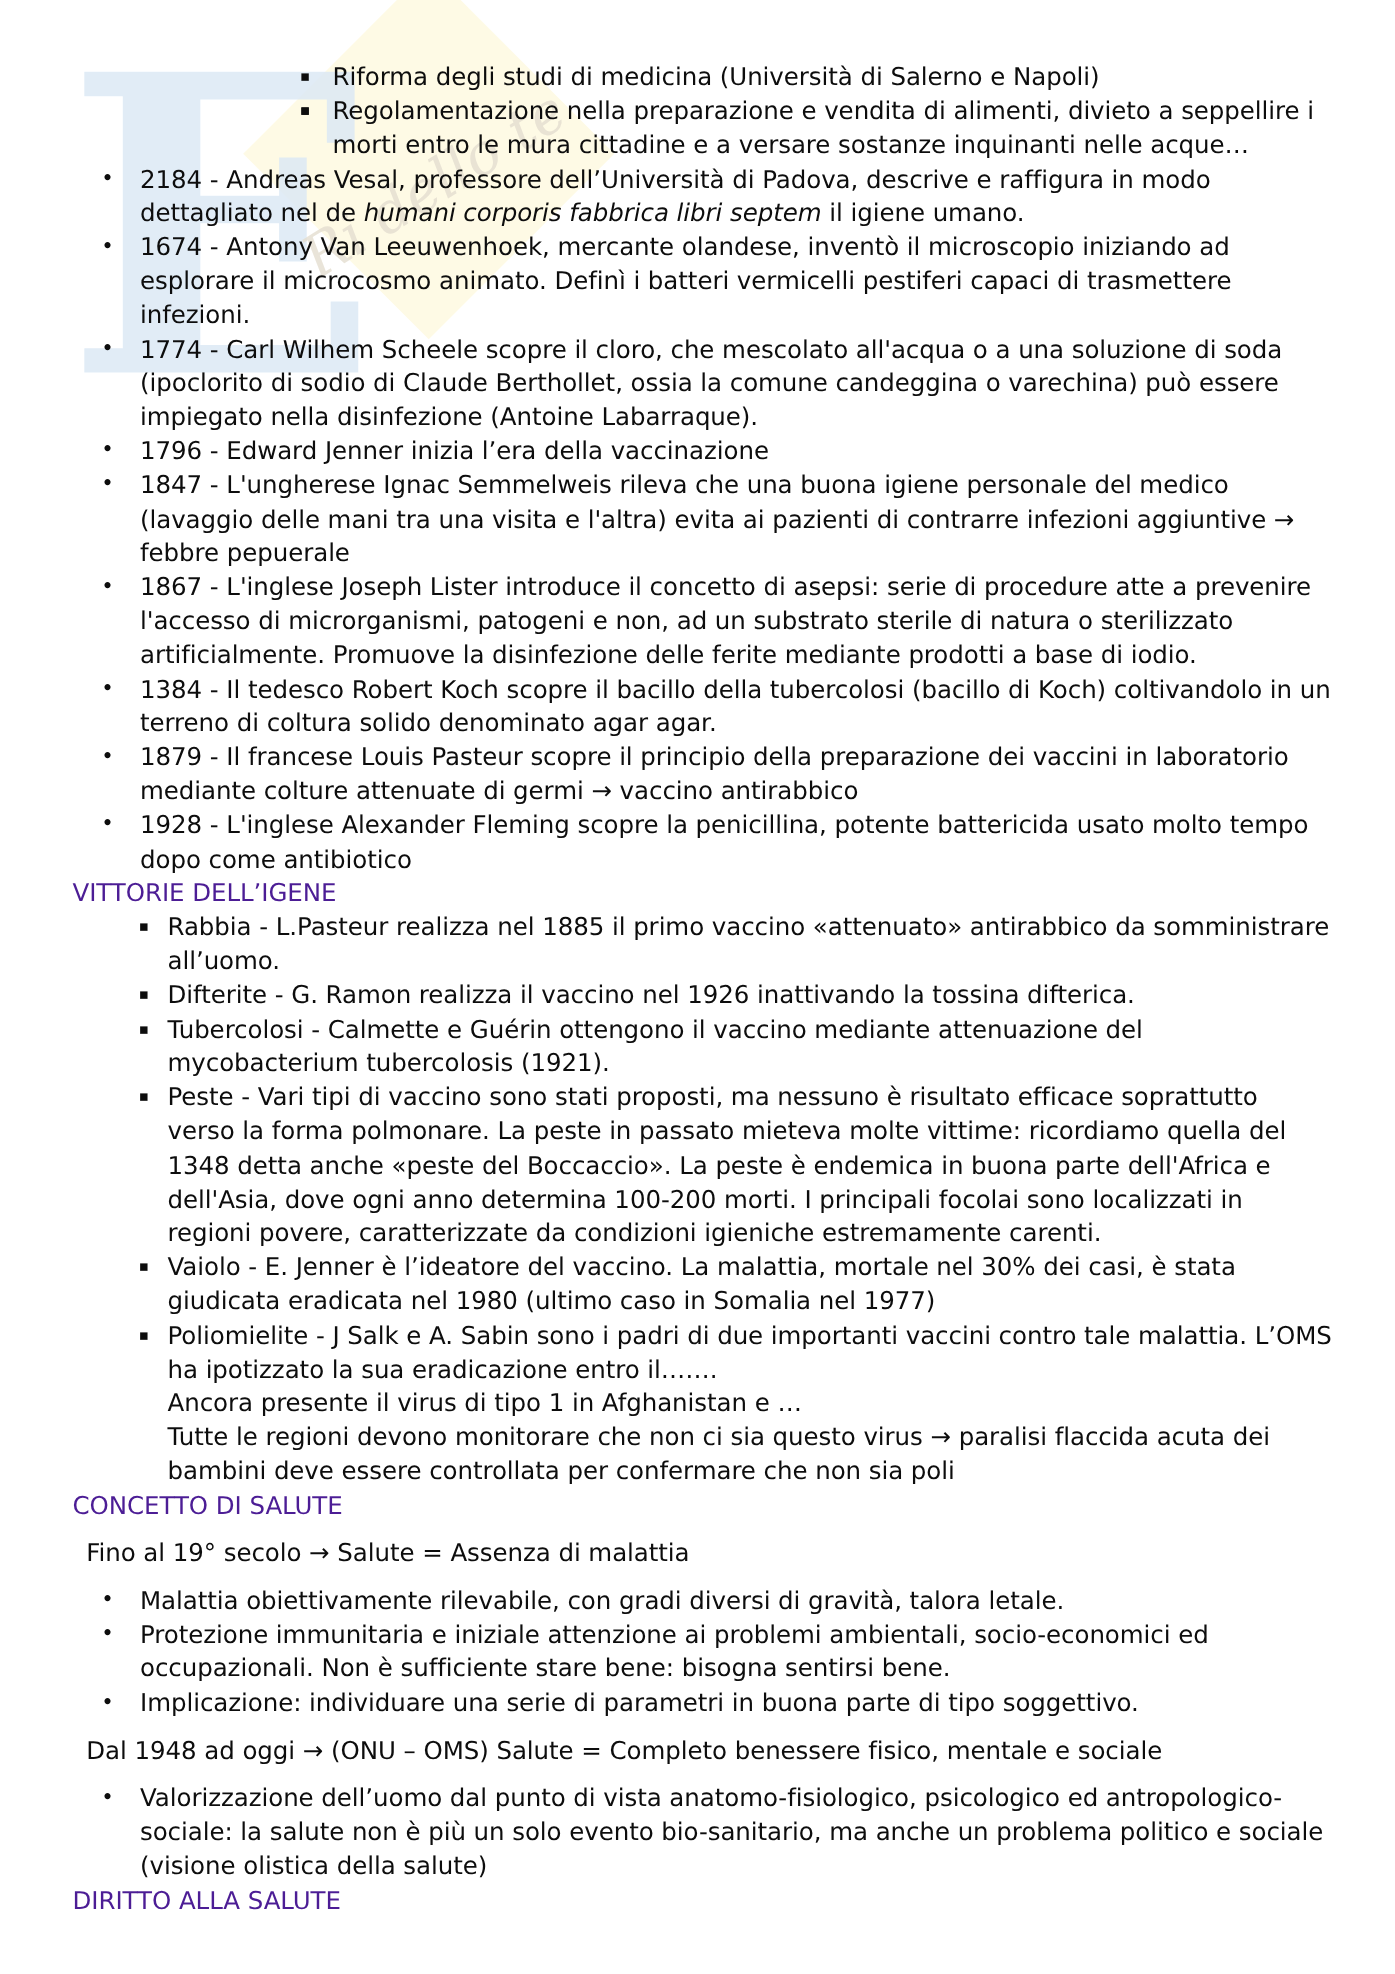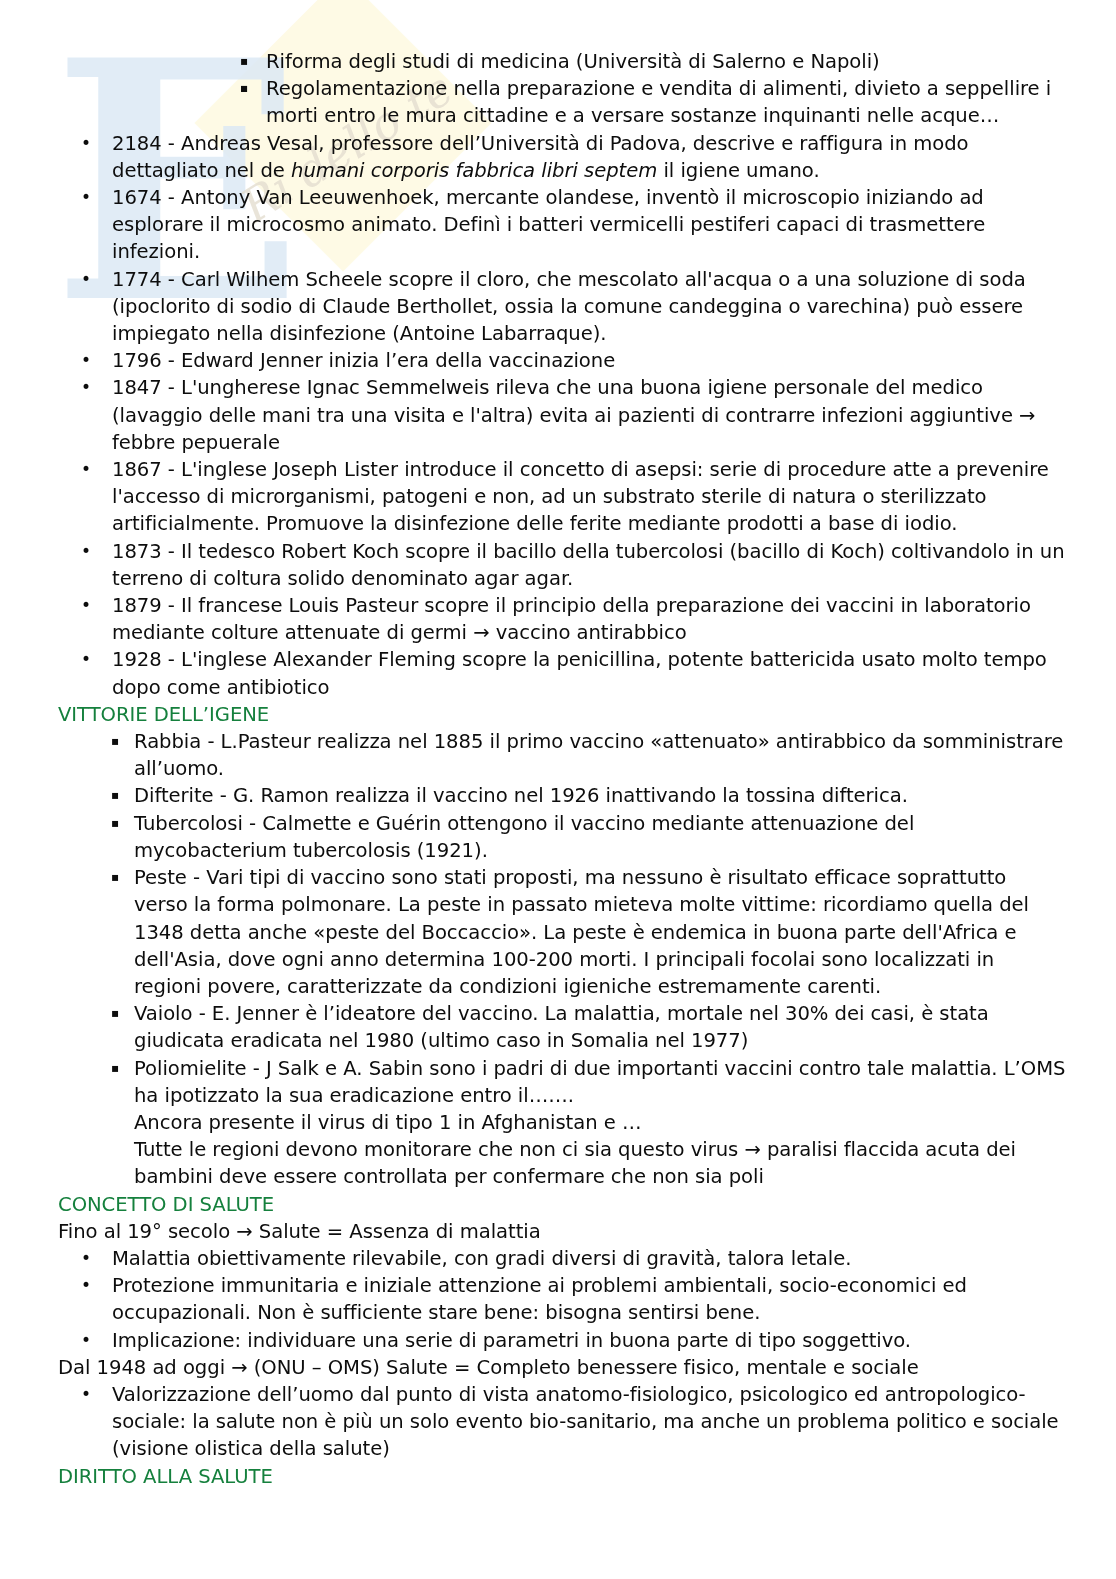--- a/index.html
+++ b/index.html
@@ -72,29 +72,29 @@
   .content {
     position: relative;
     z-index: 2;
     font-size: 19.6px;
     line-height: 27.2px;
     color: #0d0d0d;
     letter-spacing: -0.05px;
   }
 
   .heading {
-    color: #15803d;
+    color: #4c1d95;
     font-size: 19.6px;
     line-height: 27.2px;
     margin: 0;
     padding: 0;
   }
 
   .plainline {
-    margin: 0;
+    margin: 11px;
     padding: 0;
     color: #0d0d0d;
   }
 
   
   .li {
     position: relative;
     margin: 0;
     padding: 0;
   }
@@ -184,21 +184,21 @@
       <div class="li lvl1">
         <span class="mk">•</span>
         <span class="txt">1847 - L'ungherese Ignac Semmelweis rileva che una buona igiene personale del medico (lavaggio delle mani tra una visita e l'altra) evita ai pazienti di contrarre infezioni aggiuntive → febbre pepuerale</span>
       </div>
       <div class="li lvl1">
         <span class="mk">•</span>
         <span class="txt">1867 - L'inglese Joseph Lister introduce il concetto di asepsi: serie di procedure atte a prevenire l'accesso di microrganismi, patogeni e non, ad un substrato sterile di natura o sterilizzato artificialmente. Promuove la disinfezione delle ferite mediante prodotti a base di iodio.</span>
       </div>
       <div class="li lvl1">
         <span class="mk">•</span>
-        <span class="txt">1873 - Il tedesco Robert Koch scopre il bacillo della tubercolosi (bacillo di Koch) coltivandolo in un terreno di coltura solido denominato agar agar.</span>
+        <span class="txt">1384 - Il tedesco Robert Koch scopre il bacillo della tubercolosi (bacillo di Koch) coltivandolo in un terreno di coltura solido denominato agar agar.</span>
       </div>
       <div class="li lvl1">
         <span class="mk">•</span>
         <span class="txt">1879 - Il francese Louis Pasteur scopre il principio della preparazione dei vaccini in laboratorio mediante colture attenuate di germi → vaccino antirabbico</span>
       </div>
       <div class="li lvl1">
         <span class="mk">•</span>
         <span class="txt">1928 - L'inglese Alexander Fleming scopre la penicillina, potente battericida usato molto tempo dopo come antibiotico</span>
       </div>
       <div class="heading">VITTORIE DELL’IGENE</div>

